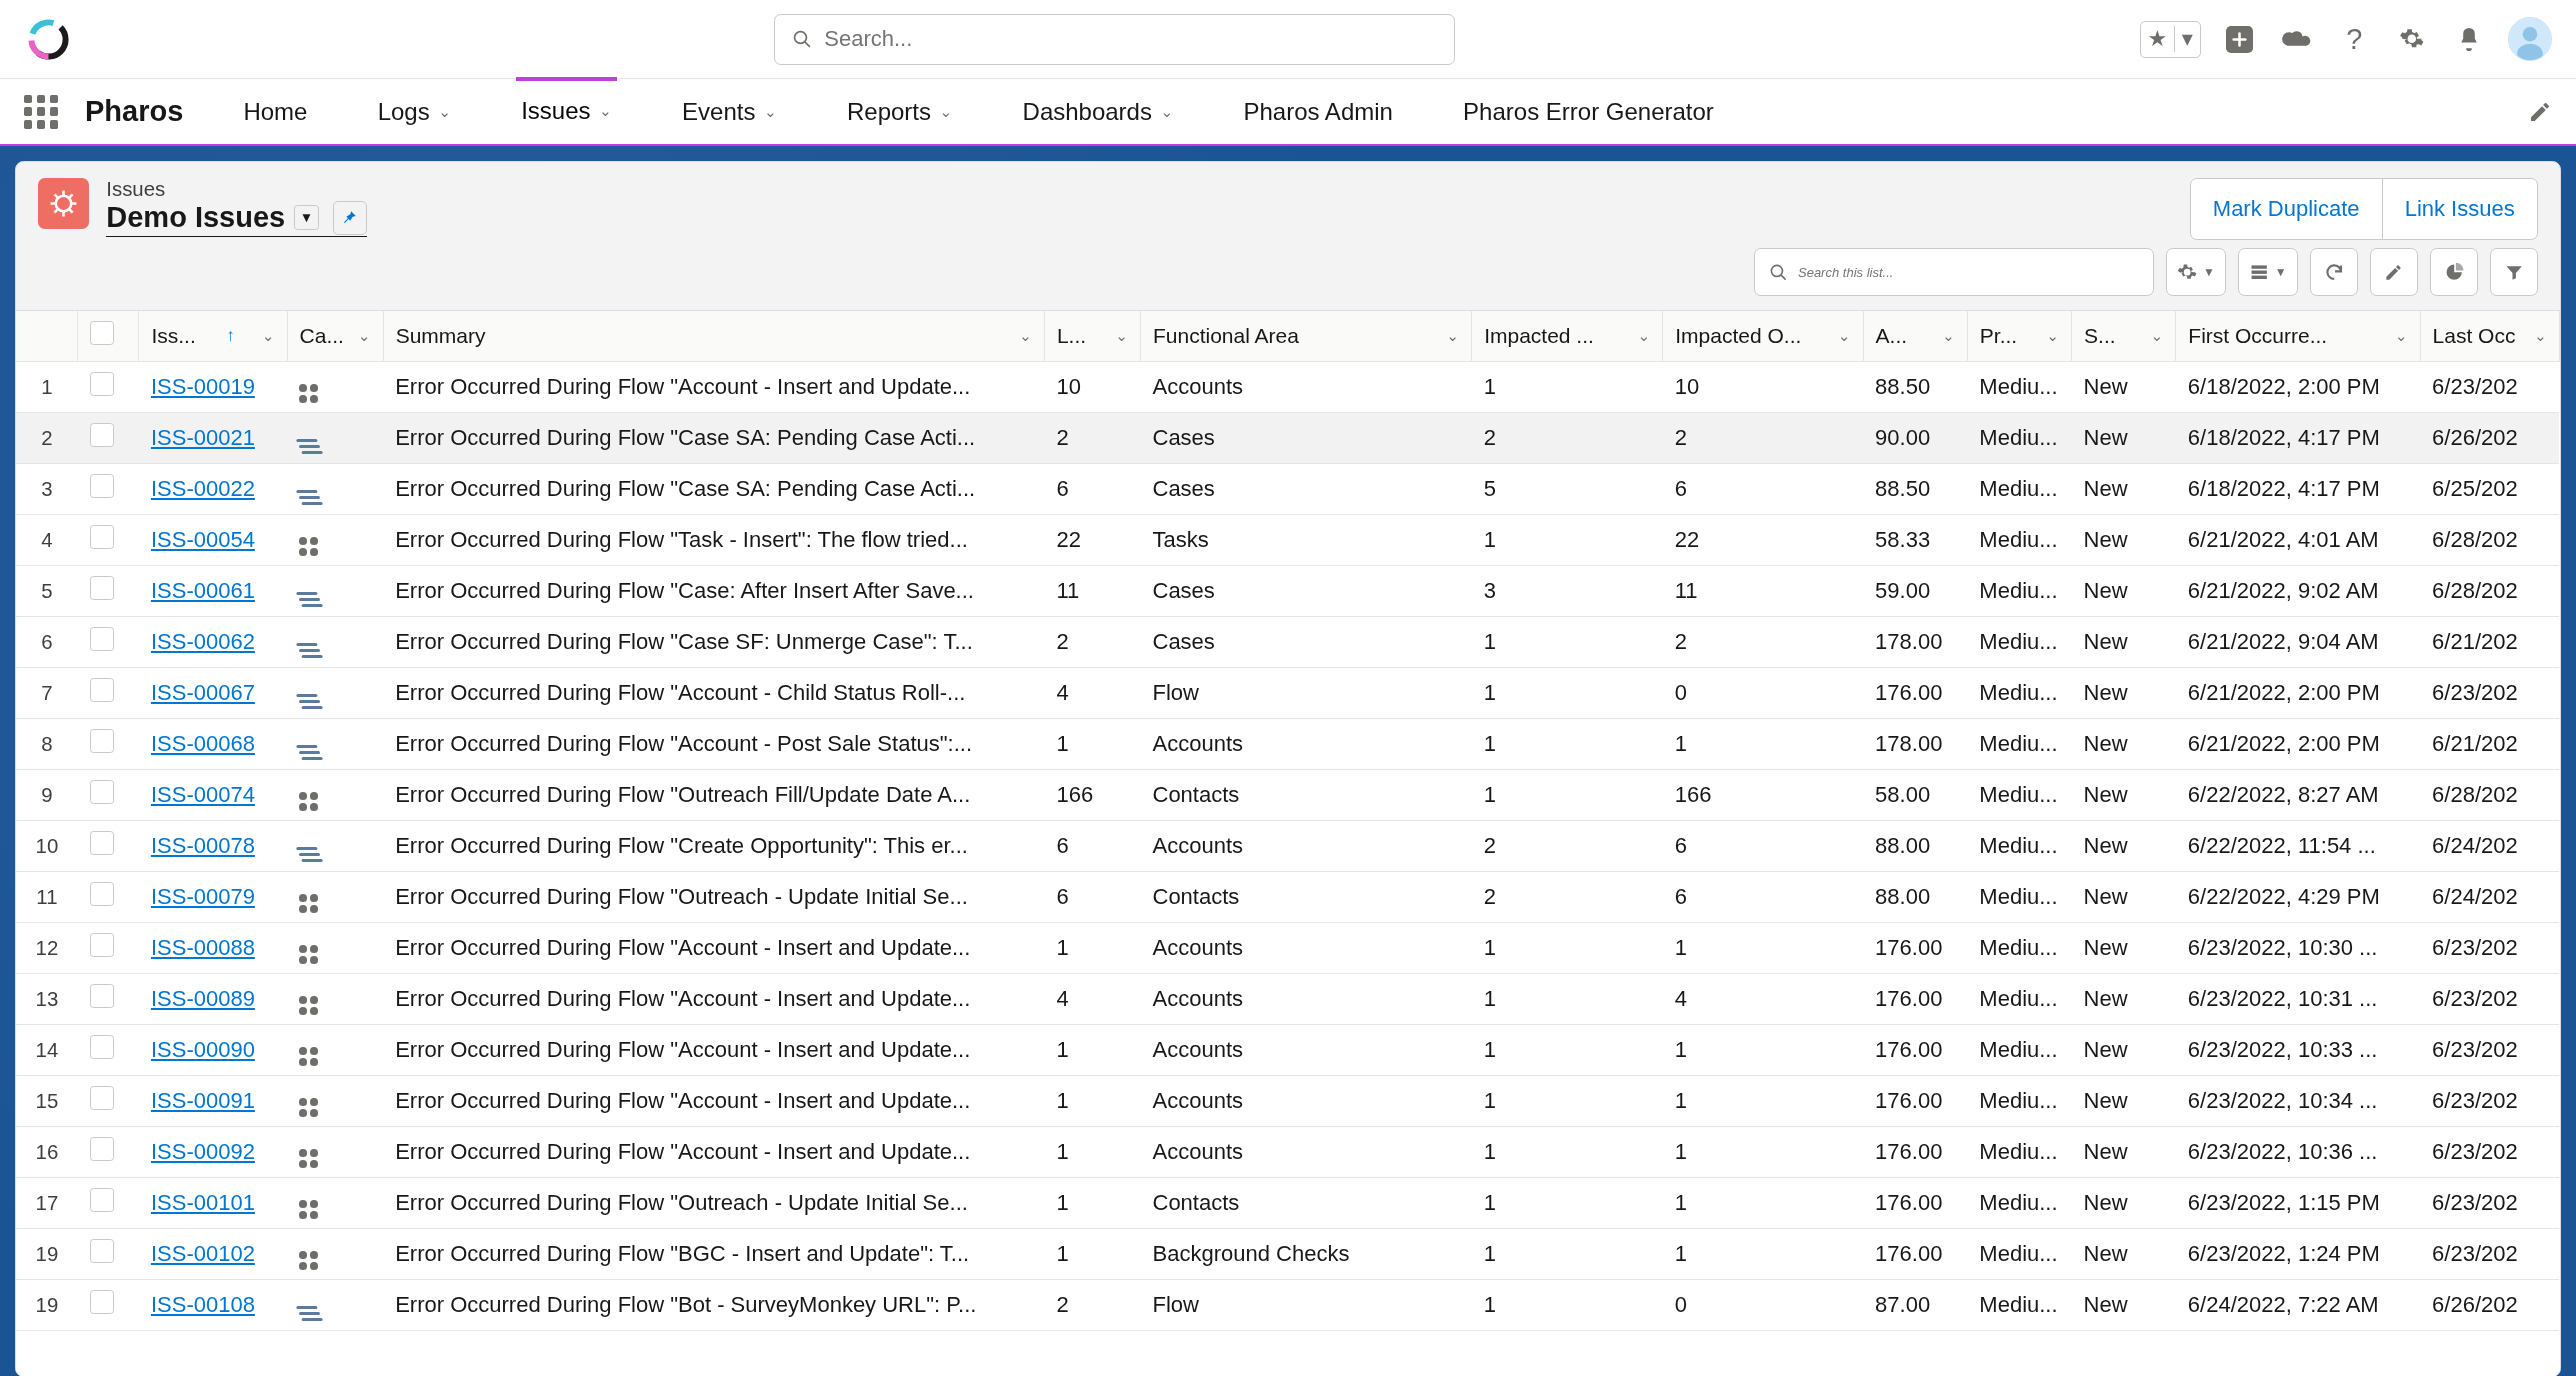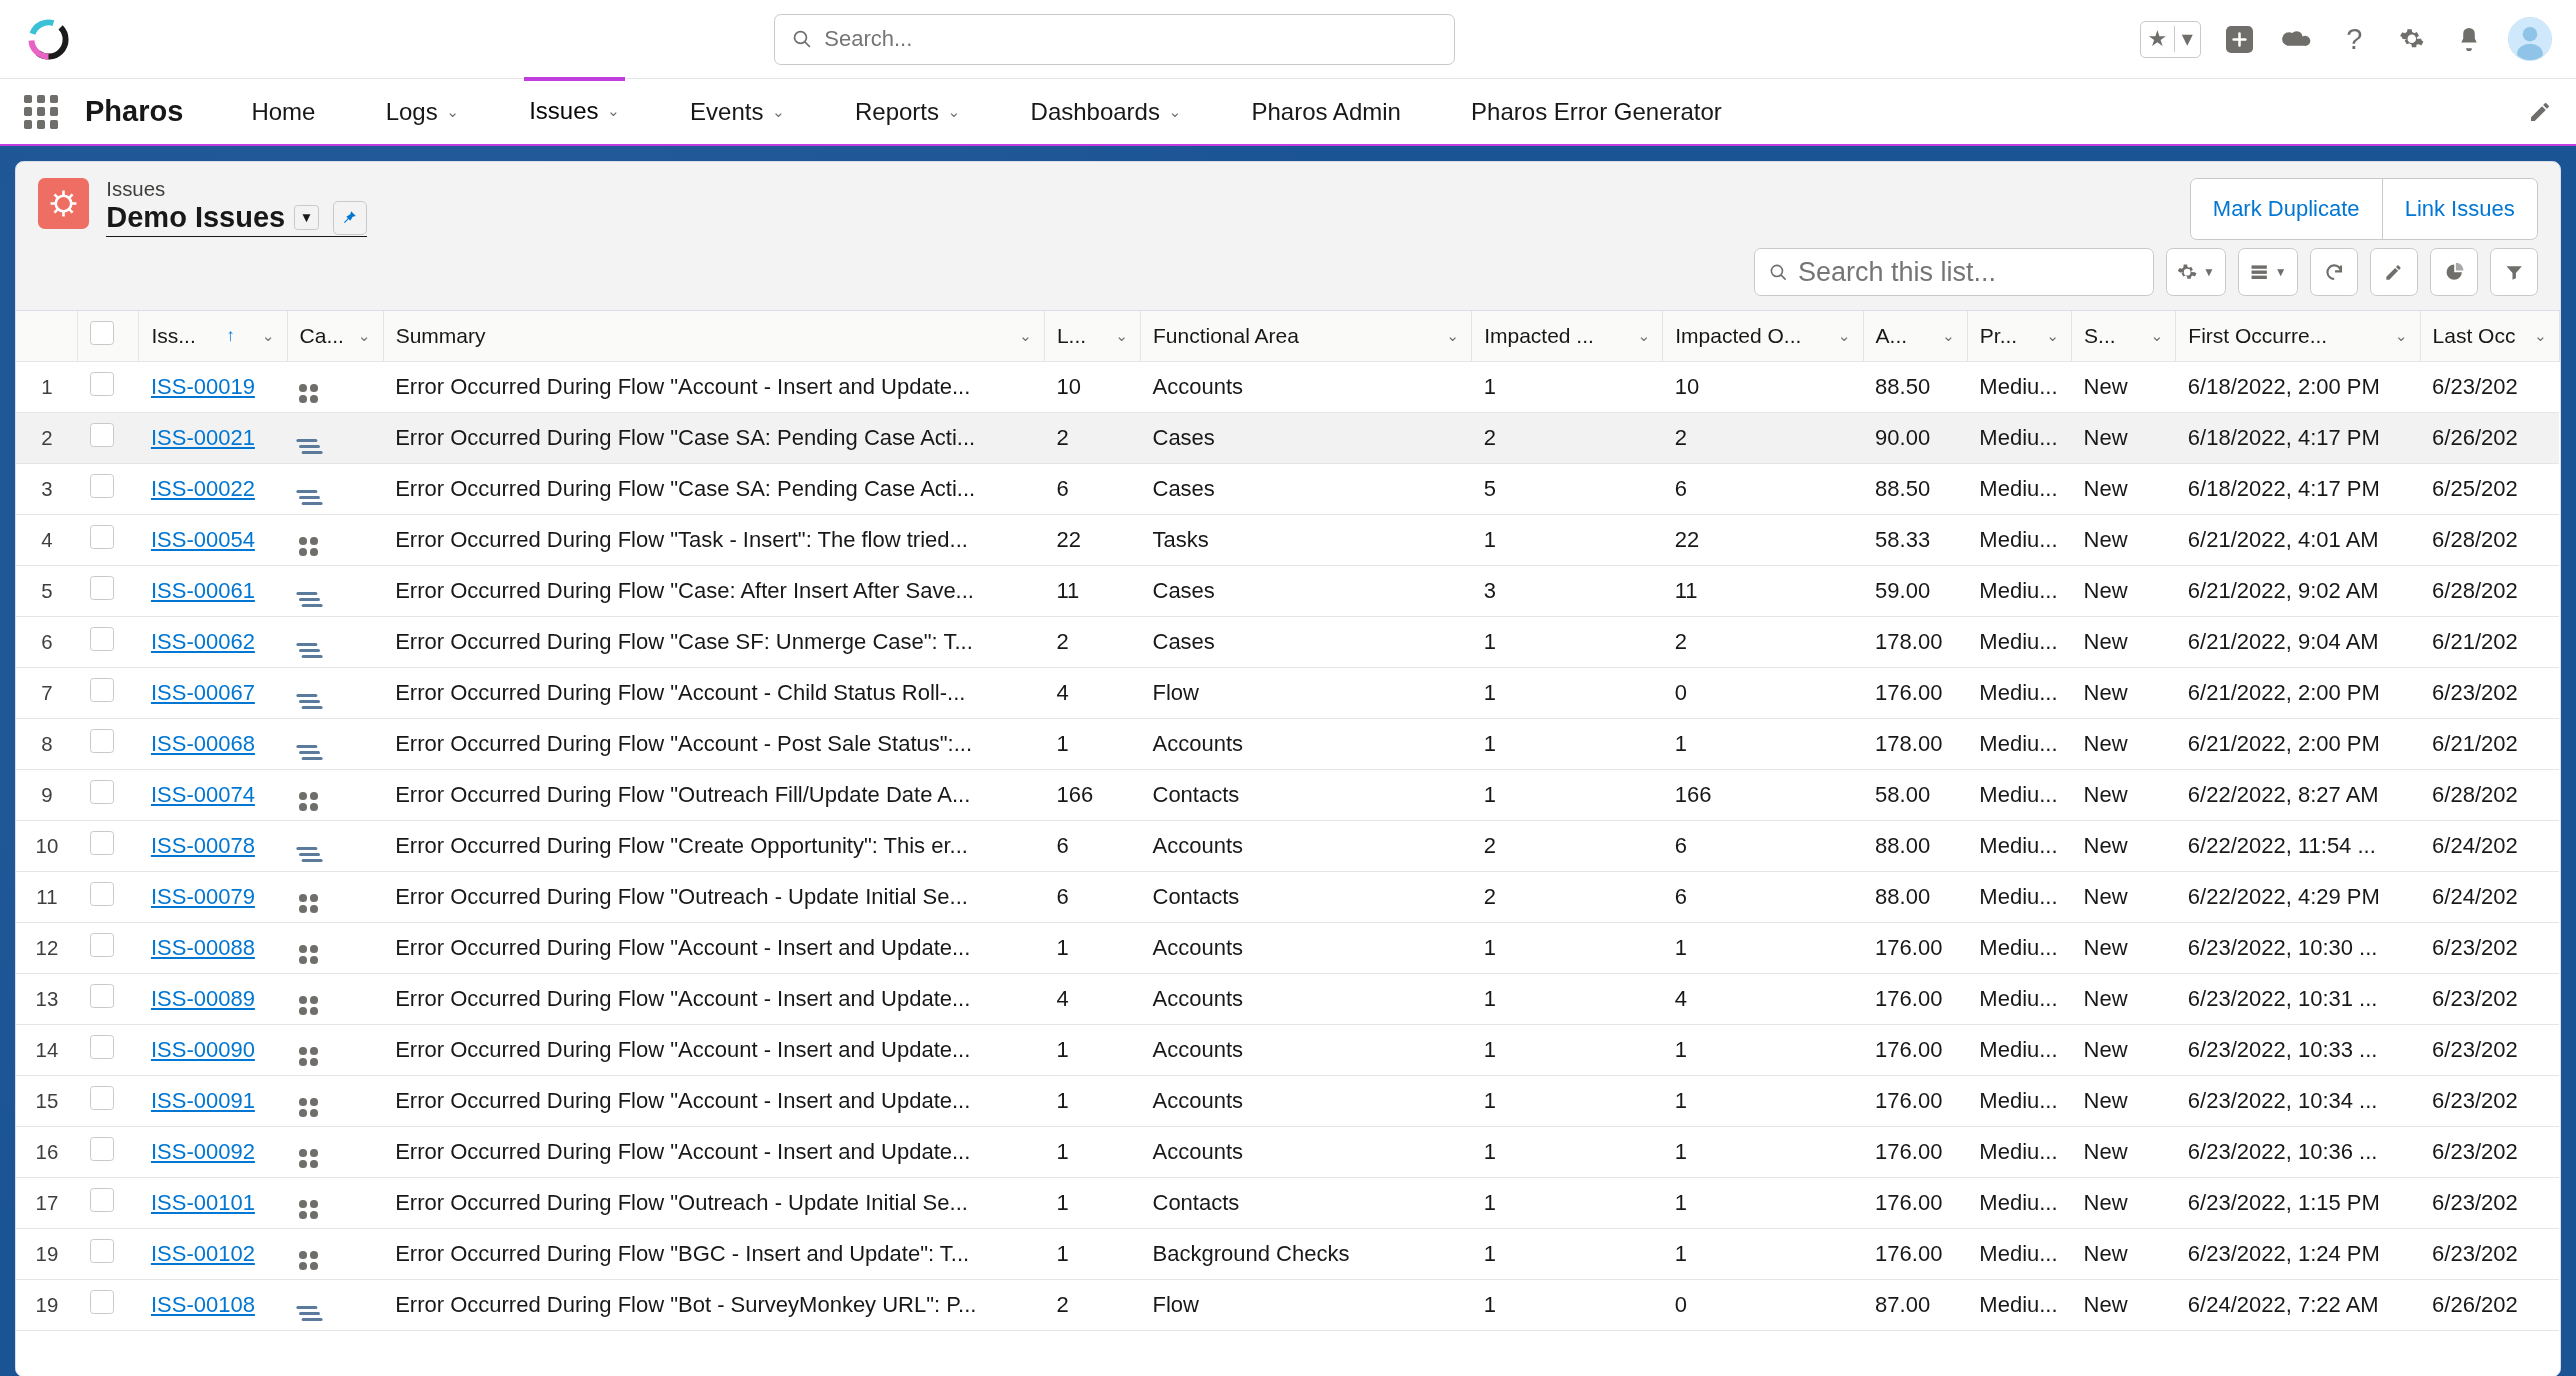--- a/index.html
+++ b/index.html
@@ -12,21 +12,21 @@
   .top-icons .icon-btn { width:37px; height:37px; display:flex; align-items:center; justify-content:center; border-radius:3.4px; }
   .top-icons .avatar { width:44px; height:44px; border-radius:50%; background:#e8f4ff; overflow:hidden; display:flex; align-items:center; justify-content:center; border:1.7px solid #c5e0f5;}
   .star-combo { border:0.9px solid #c9c9c9; border-radius:5.1px; display:flex; align-items:center; height:37px; }
   .star-combo div { padding:0 6.8px; }
   .star-combo .div1 { border-right:0.9px solid #c9c9c9; }
 
   .navbar-wrap { border-bottom:2.6px solid #c23de0; }
   .navbar { display:flex; align-items:center; height:65px; padding:0 24px; gap:27px; background:#fff;}
   .waffle { width:34px; height:34px; display:grid; grid-template-columns:repeat(3,1fr); grid-template-rows:repeat(3,1fr); gap:4.3px; }
   .waffle span { background:#706e6b; border-radius:1.7px; }
-  .app-name { font-size:29px; font-weight:700; margin-right:36px; }
+  .app-name { font-size:29px; font-weight:700; margin-right:28px; }
   .nav-item { display:flex; align-items:center; gap:8.5px; font-size:24px; cursor:pointer; height:65px; padding:0 5.1px; color:#181818;}
   .nav-item.active { border-top:4.3px solid #c23de0; margin-top:-4.3px; color:#080707; font-weight:500;}
   .chev { font-size:15.3px; color:#706e6b; }
   .nav-spacer { flex:1; }
   .edit-pencil { color:#706e6b; }
 
   .canvas-bg { background:#1b5495; background-image:radial-gradient(circle at 20% 30%, rgba(255,255,255,.05), transparent 40%); padding:15.3px; padding-bottom:0; height:calc(1377px - 79px - 67px); overflow:hidden;}
   .card { background:#f3f3f3; border-radius:8.5px; height:100%; overflow:hidden; display:flex; flex-direction:column; border:0.9px solid #d8dde6;}
   .card-head { display:flex; align-items:flex-start; padding:15.3px 22px 0 22px; gap:17px; }
   .obj-icon { width:51px; height:51px; border-radius:6.8px; background:#ef6e64; display:flex; align-items:center; justify-content:center; color:#fff; font-size:29px; }
@@ -36,21 +36,21 @@
   .pin { width:34px; height:34px; border:0.9px solid #c9c9c9; border-radius:5.1px; display:flex; align-items:center; justify-content:center; color:#0176d3; margin-left:5.1px;}
   .head-actions { margin-left:auto; display:flex; gap:-0.9px; }
   .btn-outline { background:#fff; border:0.9px solid #c9c9c9; padding:17px 22px; font-size:22px; color:#0176d3; cursor:pointer; }
   .btn-outline.first { border-radius:6.8px 0 0 6.8px; }
   .btn-outline.last  { border-radius:0 6.8px 6.8px 0; margin-left:-0.9px;}
 
   .subhead { display:flex; align-items:center; padding:8.5px 22px 13.6px 22px; }
   .meta { font-size:20.4px; color:#3e3e3c; }
   .list-tools { margin-left:auto; display:flex; align-items:center; gap:12px; flex-wrap:nowrap;}
   .list-search { width:400px; height:48px; border:0.9px solid #c9c9c9; border-radius:6.8px; background:#fff; display:flex; align-items:center; padding:0 13.6px; gap:10.2px; color:#706e6b;}
-  .list-search input { border:none; outline:none; flex:1; font-size:27px; background:transparent;}
+  .list-search input { border:none; outline:none; flex:1; font-size:13px; background:transparent;font-style:italic;}
   .tool-btn { height:48px; min-width:48px; border:0.9px solid #c9c9c9; border-radius:6.8px; background:#fff; display:flex; align-items:center; justify-content:center; color:#706e6b; padding:0 10.2px; gap:5.1px;}
   .tool-btn .mini-chev { font-size:12px; }
 
   .table-wrap { flex:1; overflow:hidden; background:#fff; border-top:0.9px solid #d8dde6;}
   table { border-collapse:collapse; width:100%; table-layout:fixed;}
   th, td { border-bottom:0.9px solid #e5e5e5; text-align:left; padding:0 12px; height:51px; font-size:22px; overflow:hidden; text-overflow:ellipsis; white-space:nowrap; }
   th { background:#fafaf9; font-weight:400; position:relative; border-right:0.9px solid #e5e5e5; font-size:21px;}
   th .th-inner { display:flex; align-items:center; justify-content:space-between; gap:5.1px;}
   th .chev-col { font-size:15.3px; color:#706e6b; }
   tbody tr:nth-child(2) { background:#f3f2f2; }

